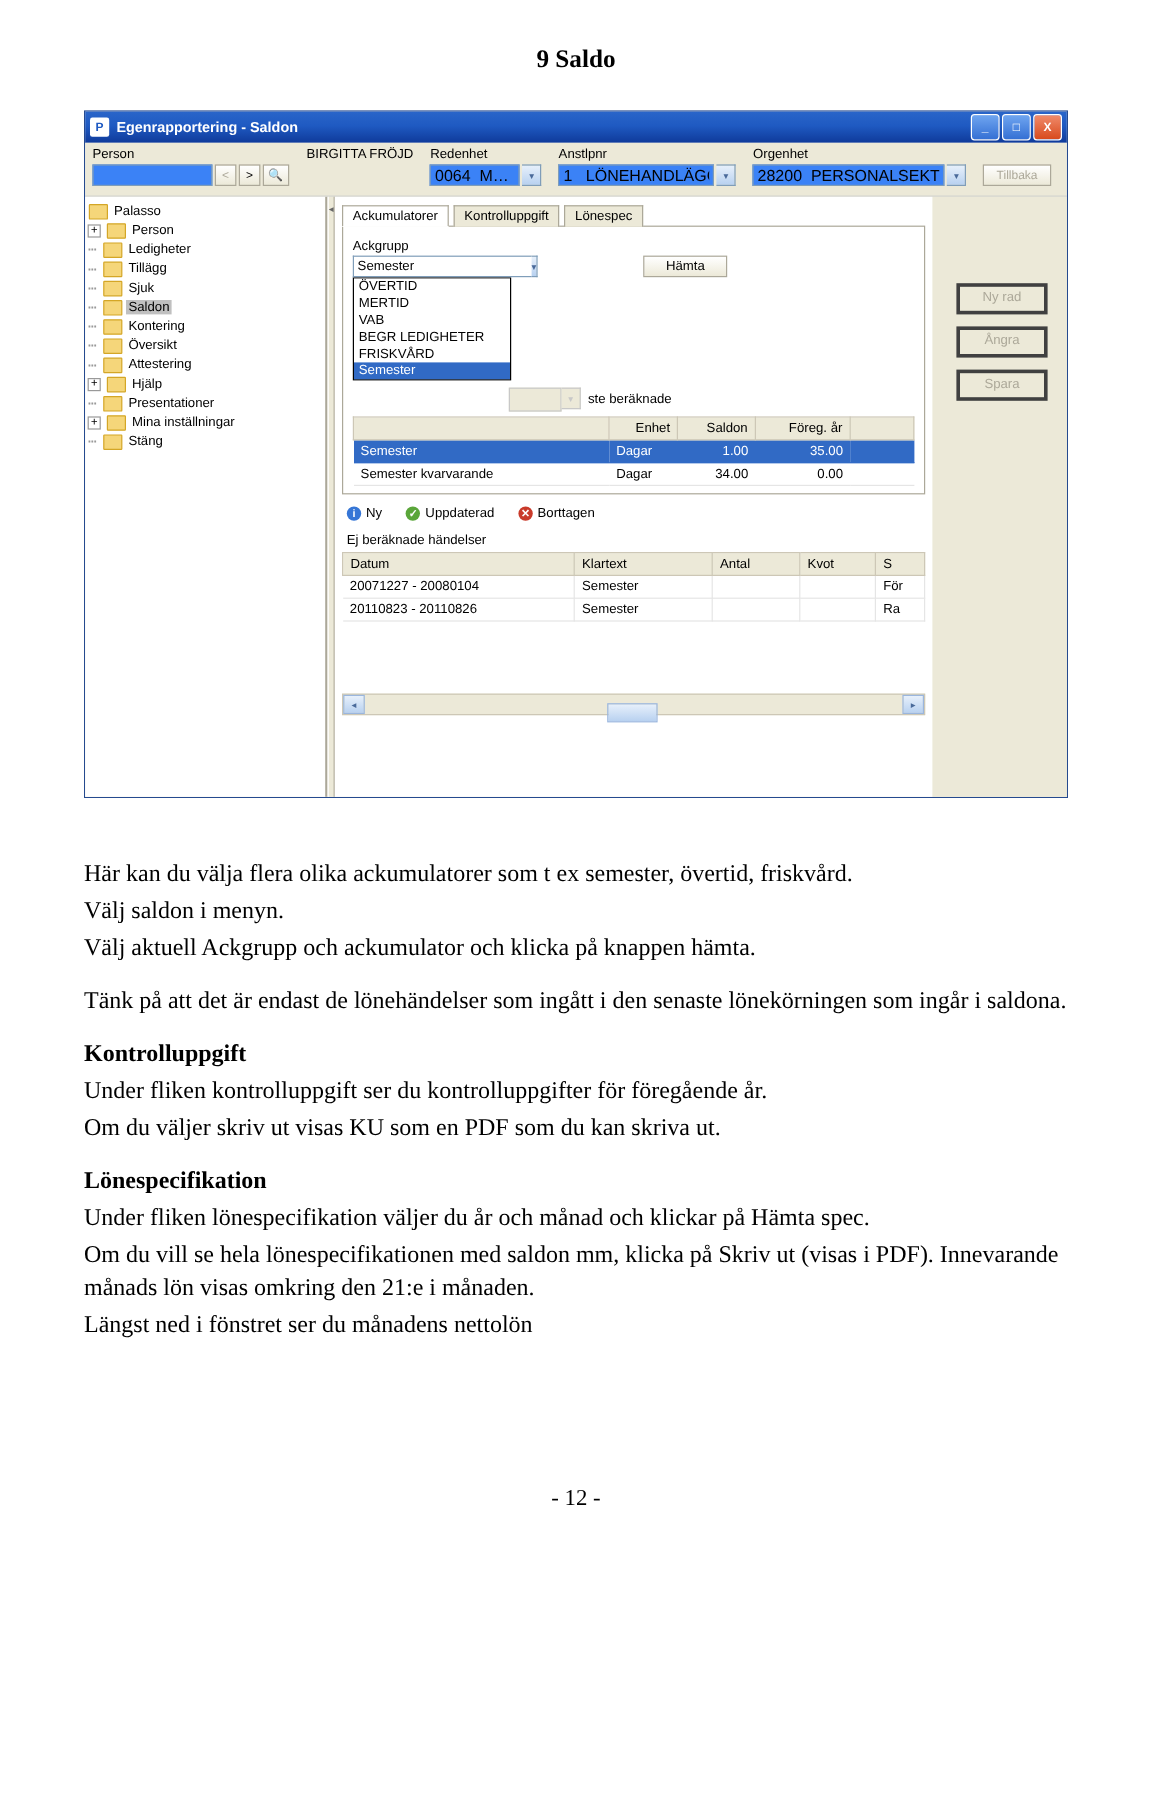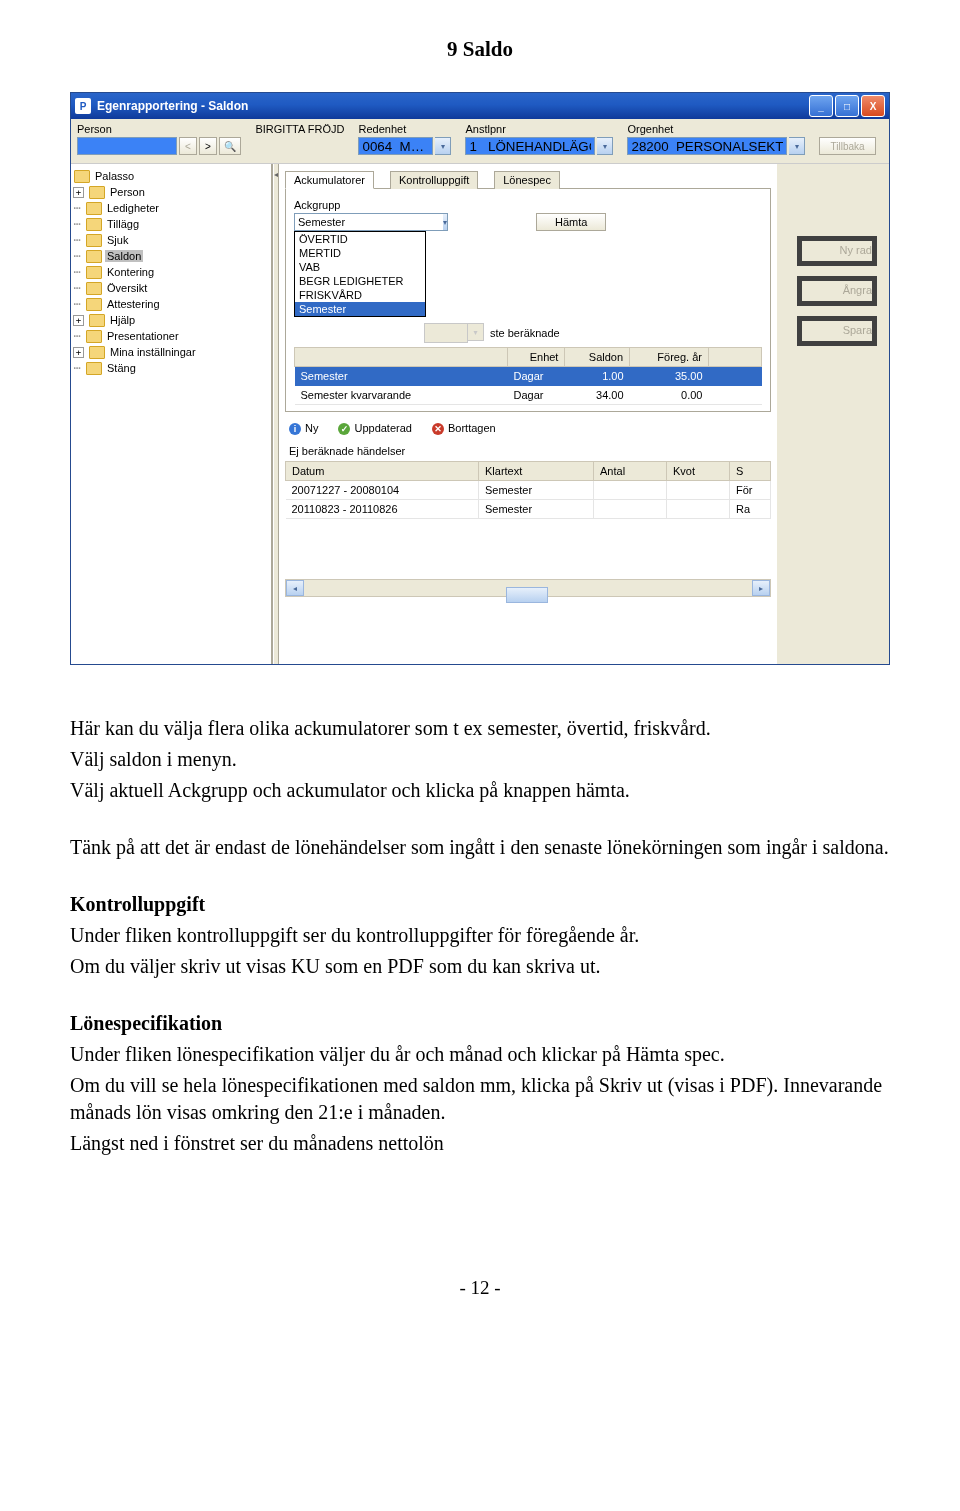--- a/index.html
+++ b/index.html
@@ -22,57 +22,57 @@
   .body-area{display:flex;background:#ece9d8;min-height:500px}
   .tree{width:200px;border-right:2px solid #aca899;background:#fff;padding:4px 0;font-size:11px}
   .tree-row{display:flex;align-items:center;height:16px;padding-right:4px;white-space:nowrap}
   .tl{display:inline-block;width:12px;text-align:center;color:#999;font-family:monospace;font-size:12px}
   .exp{width:9px;height:9px;border:1px solid #999;display:inline-flex;align-items:center;justify-content:center;font-size:9px;line-height:1;font-family:monospace;margin:0 2px;background:#fff;color:#000}
   .folder-icon{width:14px;height:11px;background:#f5d67a;border:1px solid #d4a626;border-radius:1px;margin:0 3px;flex-shrink:0}
   .tree-label{padding:0 2px}
   .tree-label.sel{background:#c0c0c0}
   .splitter{width:4px;background:#ece9d8;border-left:1px solid #fff;border-right:1px solid #aca899;display:flex;align-items:flex-start;justify-content:center;padding-top:6px;color:#666;font-size:8px}
   .content{flex:1;background:#fff;position:relative;padding:6px}
-  .tabs{display:flex;gap:16px}
+  .tabs{display:flex;gap:4px}
   .tab{border:1px solid #aca899;border-bottom:none;padding:2px 8px;background:#ece9d8;font-size:11px;position:relative;top:1px}
   .tab.active{background:#fff;border-bottom:1px solid #fff;z-index:2}
   .tab-body{border:1px solid #aca899;background:#fff;padding:10px 8px 6px;min-height:190px}
   .lbl{font-size:11px;margin-bottom:2px}
   .combo{display:flex;width:130px;margin-bottom:0}
   .combo input{flex:1;height:18px;border:1px solid #7f9db9;border-right:none;padding:0 3px;box-sizing:border-box;font-size:11px}
   .dropdown-list{width:130px;border:1px solid #000;background:#fff;font-size:11px}
   .dd-item{padding:1px 4px}
   .dd-item.sel{background:#316ac5;color:#fff}
   .hamta-btn{border:1px solid #aca899;background:linear-gradient(to bottom,#fff,#ece9d8);padding:2px 18px;font-size:11px}
   .disabled-combo{display:inline-flex;width:60px}
   .disabled-combo .box{flex:1;height:18px;border:1px solid #c8c8c8;background:#ece9d8}
   .grid{width:100%;border-collapse:collapse;font-size:11px;margin-top:4px}
   .grid th{background:#ece9d8;border:1px solid #cdc7b6;padding:1px 6px;text-align:right;font-weight:normal;height:16px}
   .grid td{border-bottom:1px solid #e5e5e5;padding:1px 6px;height:16px}
   .grid tr.sel td{background:#316ac5;color:#fff;border-bottom:1px solid #316ac5}
   .grid .num{text-align:right}
   .side-btns{position:absolute;right:-98px;top:72px;display:flex;flex-direction:column;gap:10px}
-  .side-btn{width:70px;height:20px;border:5px solid #404040;background:#ece9d8;text-align:right;font-size:11px;color:#aca899;line-height:18px}
+  .side-btn{width:70px;height:20px;border:3px solid #404040;background:#ece9d8;text-align:center;font-size:11px;color:#aca899;line-height:18px}
   .legend{display:flex;gap:20px;align-items:center;padding:10px 4px 6px;font-size:11px}
   .lg-icon{width:12px;height:12px;border-radius:50%;display:inline-flex;align-items:center;justify-content:center;color:#fff;font-size:9px;font-weight:bold;margin-right:4px}
   .lg-blue{background:#3676d6}
   .lg-green{background:#5aa63a}
   .lg-red{background:#c93a2a}
   .sub-lbl{font-size:11px;padding:4px}
   .grid2{width:100%;border-collapse:collapse;font-size:11px}
   .grid2 th{background:#ece9d8;border:1px solid #cdc7b6;padding:1px 6px;text-align:left;font-weight:normal;height:16px}
   .grid2 td{border-bottom:1px solid #e5e5e5;border-right:1px solid #e5e5e5;padding:1px 6px;height:16px}
   .hscroll{height:16px;background:#ece9d8;border:1px solid #cdc7b6;display:flex;align-items:center;margin-top:60px}
   .hs-btn{width:16px;height:14px;background:linear-gradient(to bottom,#e7f0fb,#b8d1f0);border:1px solid #9ab6de;display:flex;align-items:center;justify-content:center;font-size:8px;color:#4a6a9a}
   .hs-track{flex:1;position:relative}
   .hs-thumb{position:absolute;left:45%;width:40px;height:14px;background:linear-gradient(to bottom,#e7f0fb,#b8d1f0);border:1px solid #9ab6de;top:-1px}
   .right-pad{width:112px;background:#ece9d8}
   .prose{font-family:Georgia,'Times New Roman',serif;font-size:20px;line-height:1.35;margin-top:50px}
   .prose p{margin:0 0 4px}
-  .prose .gap{margin-top:30px}
+  .prose .gap{margin-top:17px}
   .prose .bold{font-weight:bold}
   .pagenum{text-align:center;font-size:19px;margin-top:120px}
 </style>
 </head>
 <body>
 
 <div class="page">
   <h1 class="doc-title">9 Saldo</h1>
 
   <div class="screenshot">

